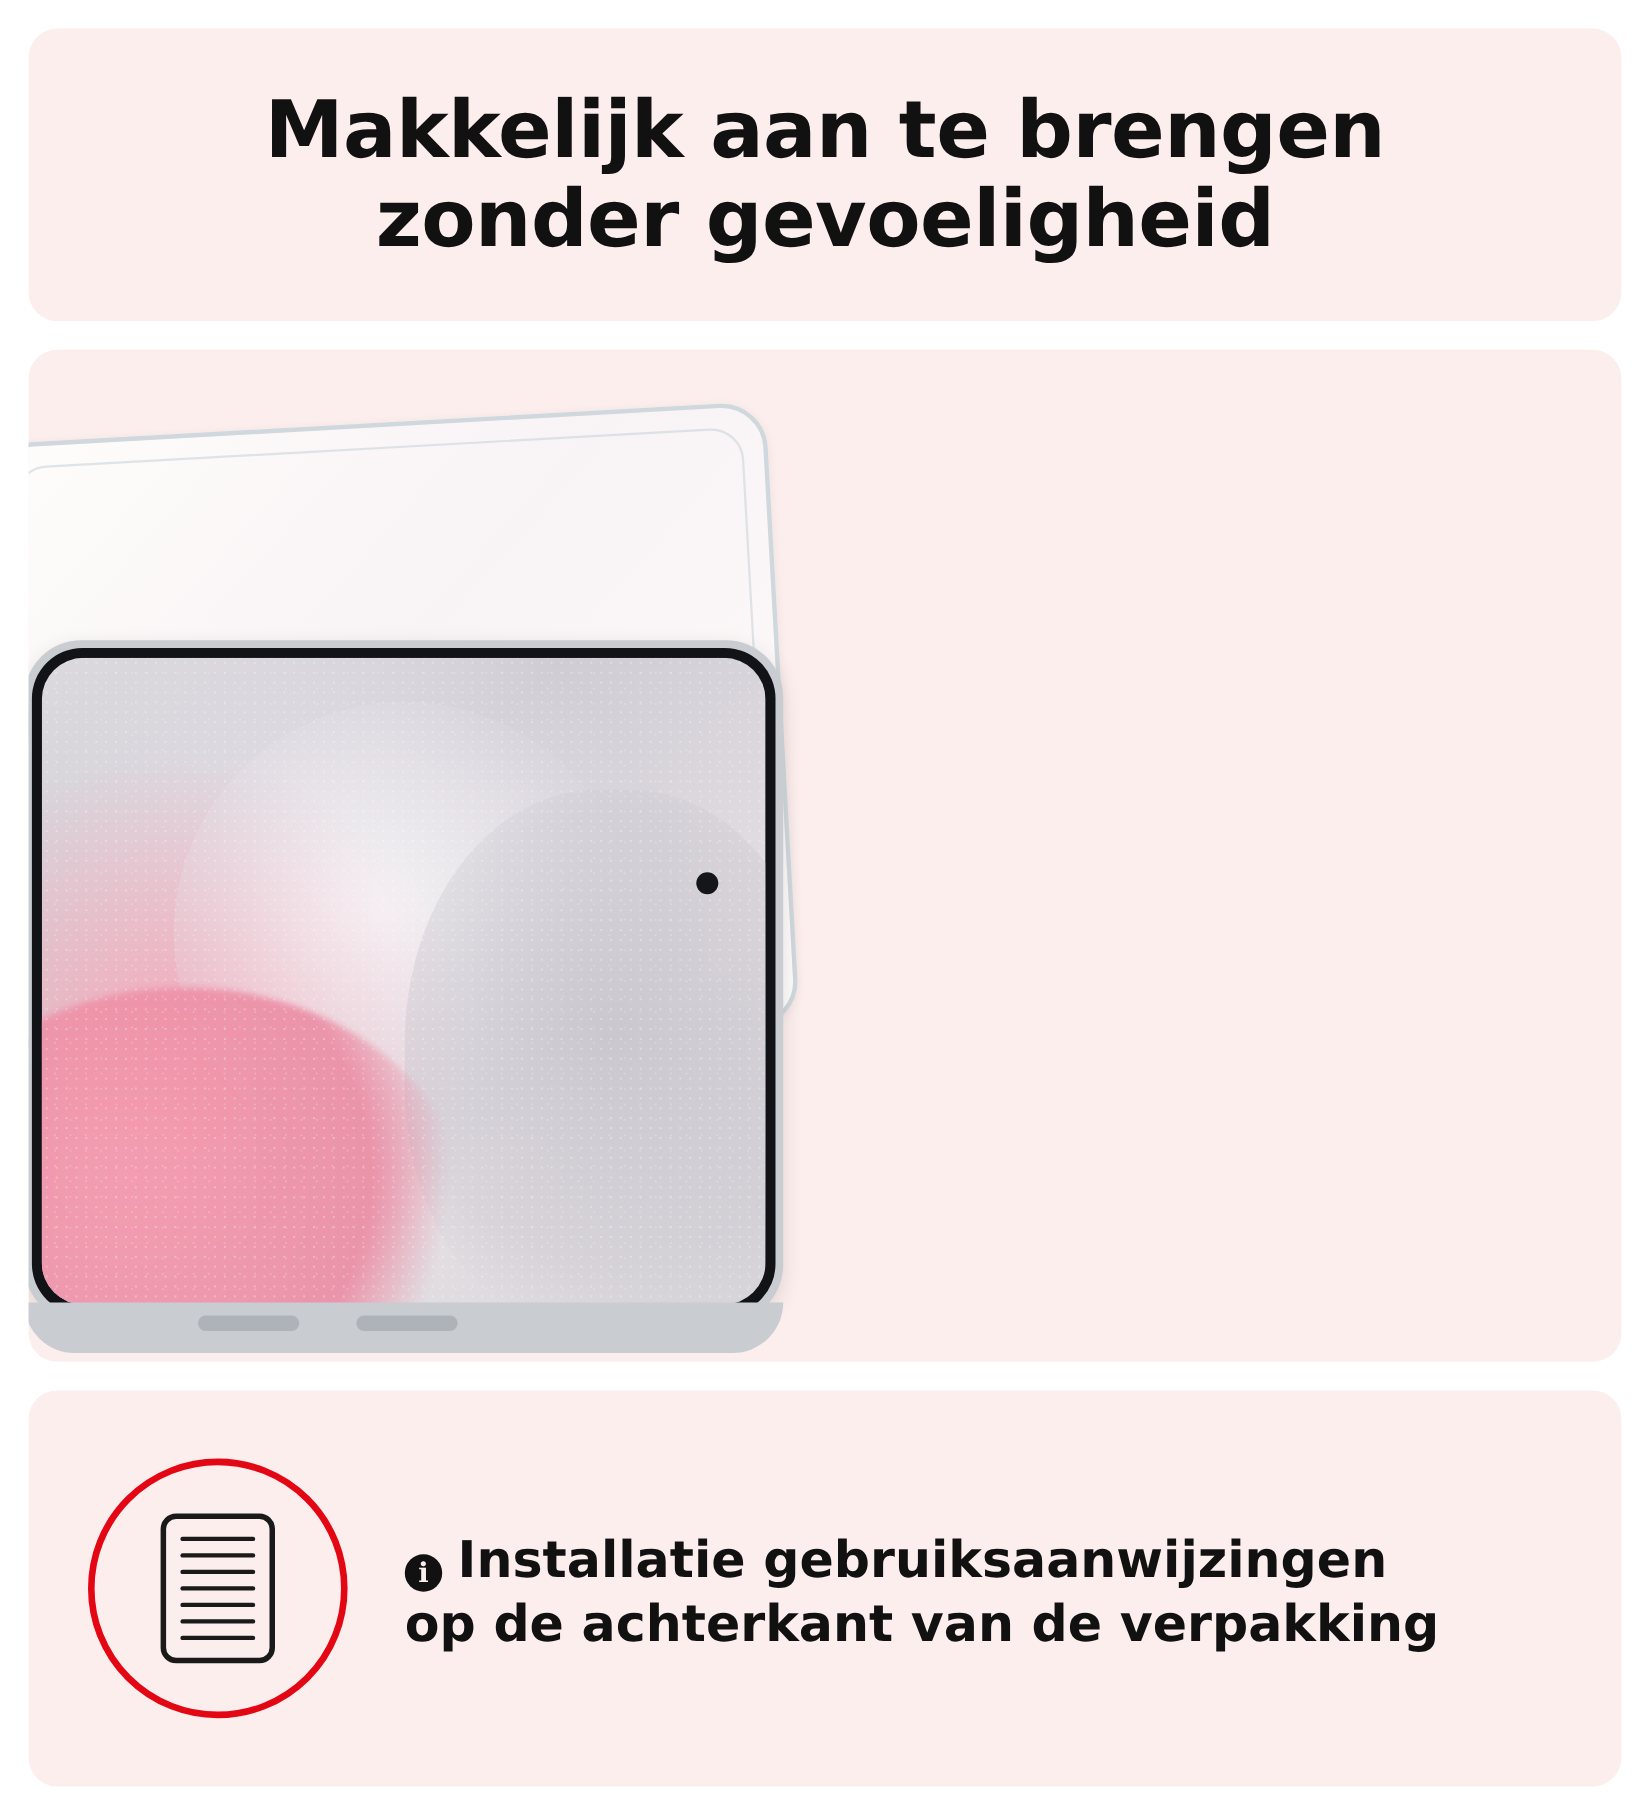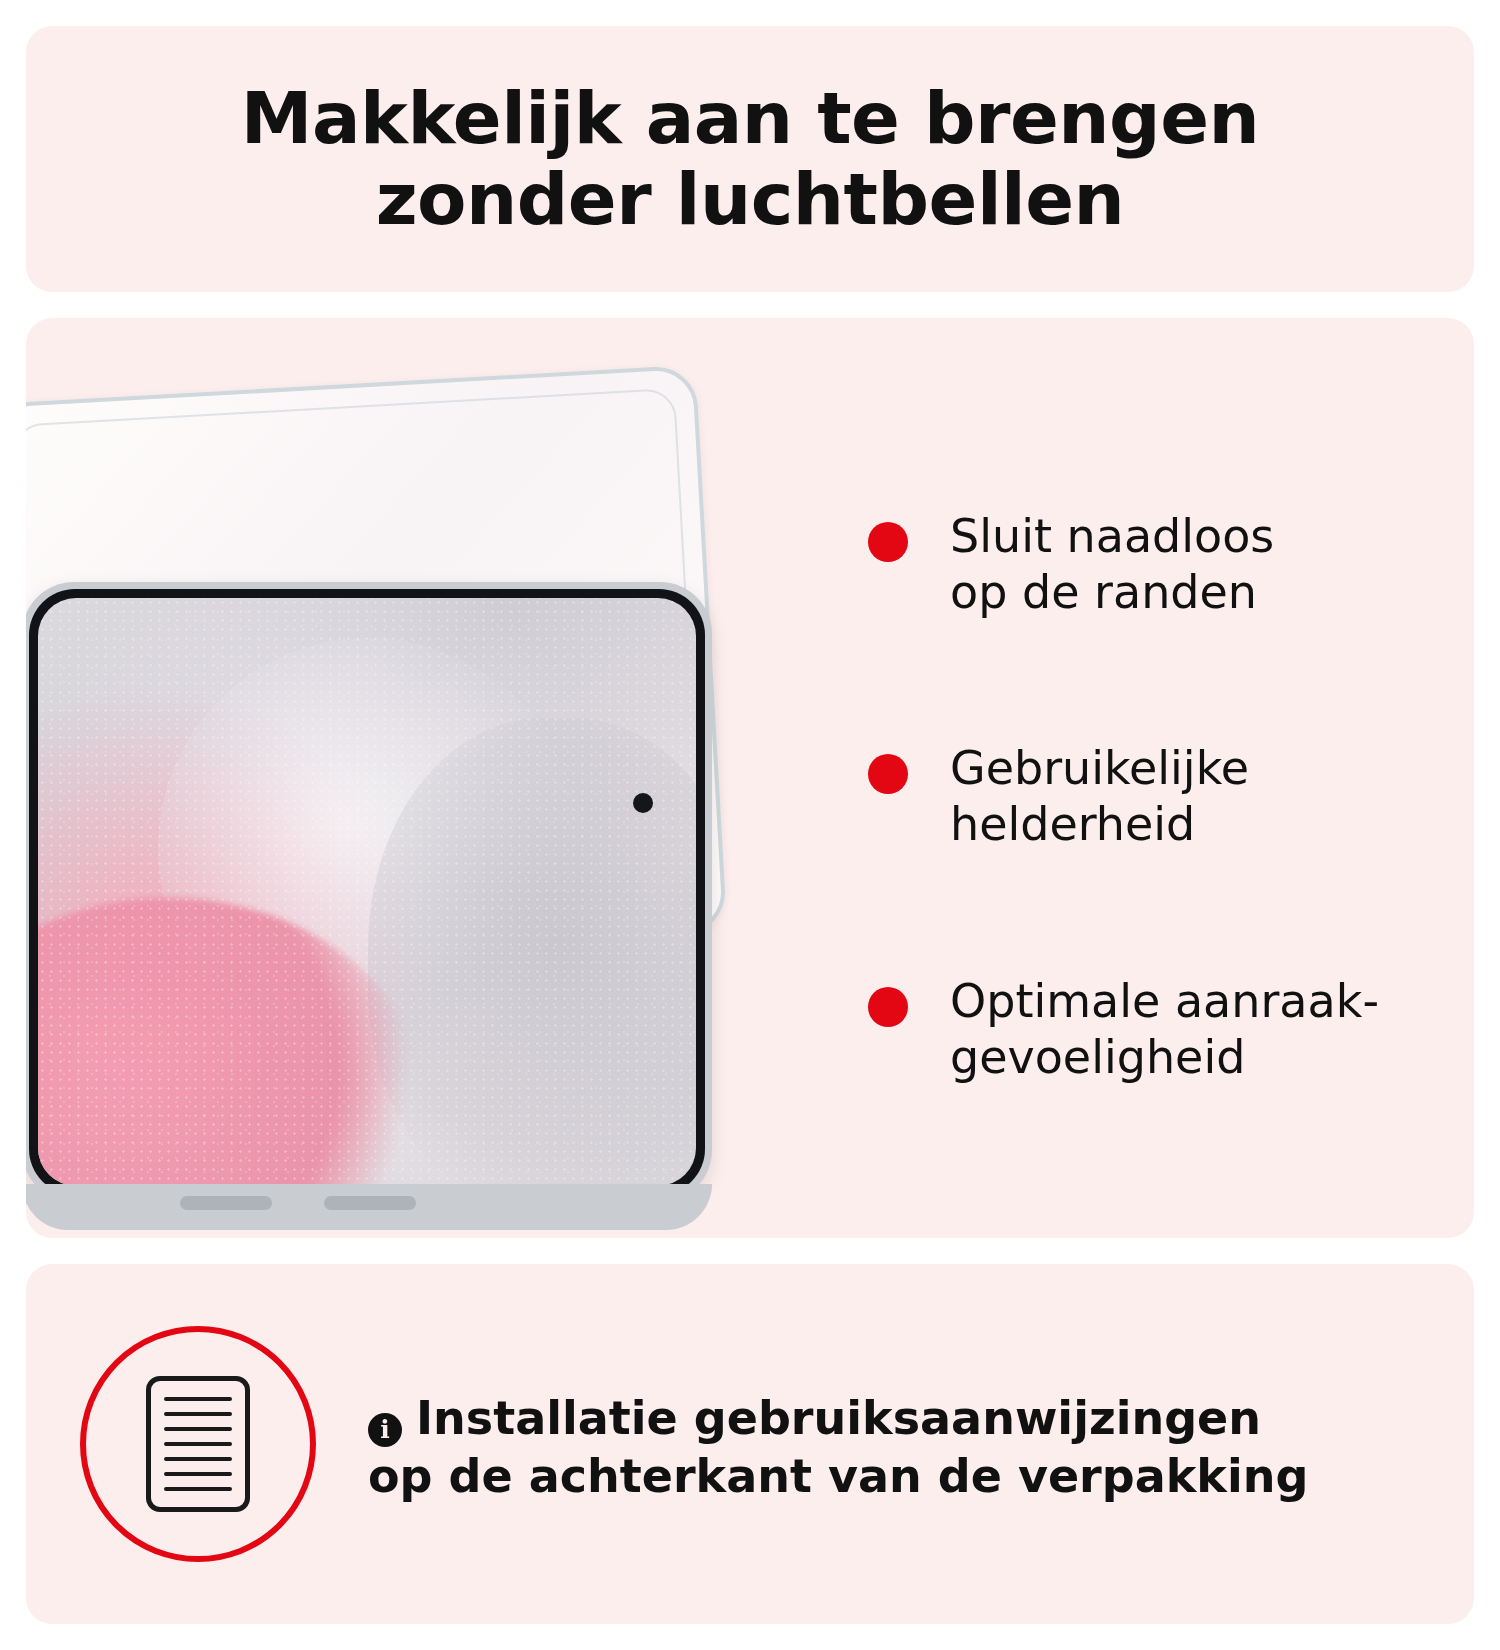--- a/index.html
+++ b/index.html
@@ -290,21 +290,21 @@
     margin-right: 14px;
   }
 </style>
 </head>
 <body>
 
 <div class="page">
 
   <div class="panel headline-panel">
     <div class="headline">Makkelijk aan te brengen
-zonder luchtbellen</div>
+zonder gevoeligheid</div>
   </div>
 
   <div class="panel feature-panel">
 
     <div class="artwork">
 
       <div class="glass-sheet"></div>
       <div class="glass-cam-cut"></div>
 
       <div class="phone">
@@ -316,37 +316,20 @@
             <div class="wall-grain"></div>
           </div>
           <div class="punch-hole"></div>
         </div>
       </div>
       <div class="phone-bottom-edge"></div>
       <div class="btn-vol b1"></div>
       <div class="btn-vol b2"></div>
     </div>
 
-    <div class="bullets">
-      <div class="bullet">
-        <span class="bullet-dot"></span>
-        <span class="bullet-text">Sluit naadloos
-op de randen</span>
-      </div>
-      <div class="bullet">
-        <span class="bullet-dot"></span>
-        <span class="bullet-text">Gebruikelijke
-helderheid</span>
-      </div>
-      <div class="bullet">
-        <span class="bullet-dot"></span>
-        <span class="bullet-text">Optimale aanraak-
-gevoeligheid</span>
-      </div>
-    </div>
   </div>
 
   <div class="panel footer-panel">
     <div class="circle-icon">
       <div class="doc-glyph">
         <div class="doc-line"></div>
         <div class="doc-line"></div>
         <div class="doc-line"></div>
         <div class="doc-line"></div>
         <div class="doc-line"></div>

